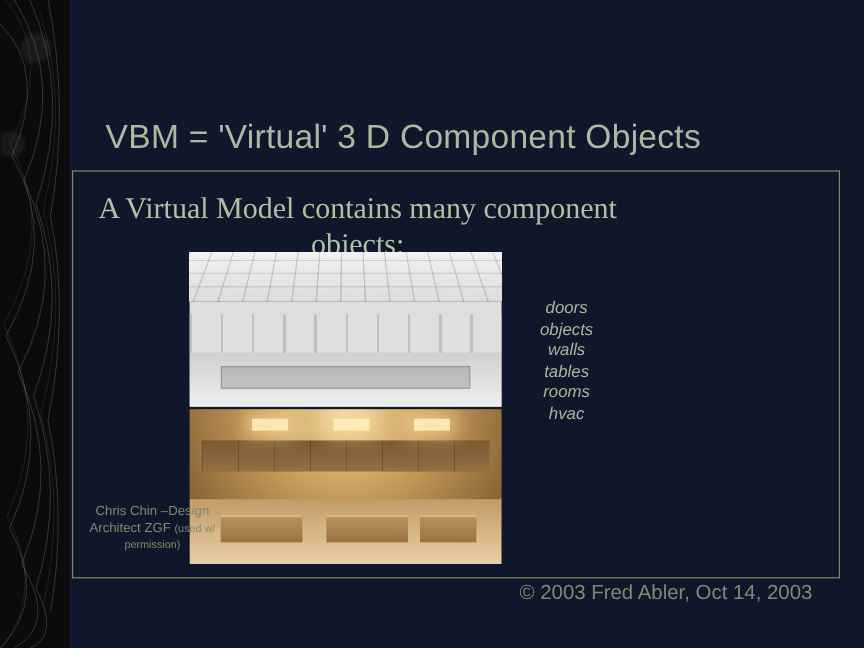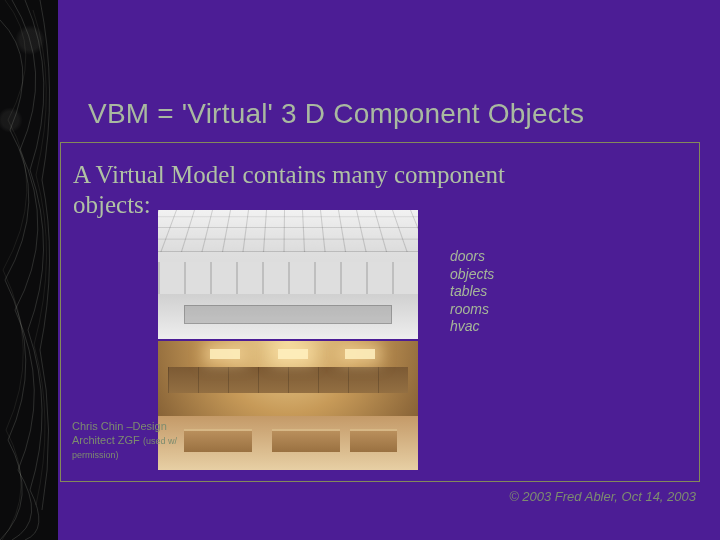--- a/index.html
+++ b/index.html
@@ -17,21 +17,22 @@
     background:
       radial-gradient(circle at 30px 40px, rgba(210,210,200,.08) 2%, transparent 3%),
       radial-gradient(circle at 10px 120px, rgba(210,210,200,.07) 2%, transparent 3%);
     overflow: hidden;
   }
   .leftdeco svg { width: 100%; height: 100%; display:block; }
 
   .slide {
     position: absolute;
     left: 58px; right: 0; top: 0; bottom: 0;
-    background: #4c1d95;
+    background: #0f172a;
+    text-align: center;
   }
 
   .title {
     position: absolute;
     left: 30px; top: 98px;
     font-size: 28px;
     color: #a9baa0;
     font-family: Verdana, Geneva, sans-serif;
     letter-spacing: 0.2px;
   }
@@ -137,24 +138,23 @@
     font-size: 14px;
     line-height: 1.25;
     font-style: italic;
     color: #a6b798;
     font-family: Verdana, Geneva, sans-serif;
   }
   .objlist div { }
 
   .copyright {
     position:absolute;
-    right: 24px; bottom: 36px;
-    font-size: 13px;
+    right: 43px; bottom: 36px;
+    font-size: 17px;
     color: #7d8c6f;
-    font-style: italic;
   }
 </style>
 </head>
 <body>
 
 <div class="leftdeco">
   <svg viewBox="0 0 58 540" preserveAspectRatio="none">
     <g stroke="rgba(210,215,200,0.25)" fill="none" stroke-width="0.7">
       <path d="M0 20 Q40 60 10 130 Q50 200 5 280 Q45 360 8 440 Q40 500 0 540"></path>
       <path d="M12 0 Q55 70 20 150 Q58 230 15 310 Q52 390 18 470 Q48 520 12 540"></path>
@@ -197,20 +197,21 @@
 
   <div class="credit">
     <span>Chris Chin –Design</span><br>
     <span>Architect  ZGF</span>
     <span class="tiny">(used w/ permission)</span>
   </div>
 
   <div class="objlist">
     <div>doors</div>
     <div>objects</div>
+    <div>walls</div>
     <div>tables</div>
     <div>rooms</div>
     <div>hvac</div>
   </div>
 
   <div class="copyright">© 2003  Fred Abler, Oct 14, 2003</div>
 
 </div>
 
 </body></html>

